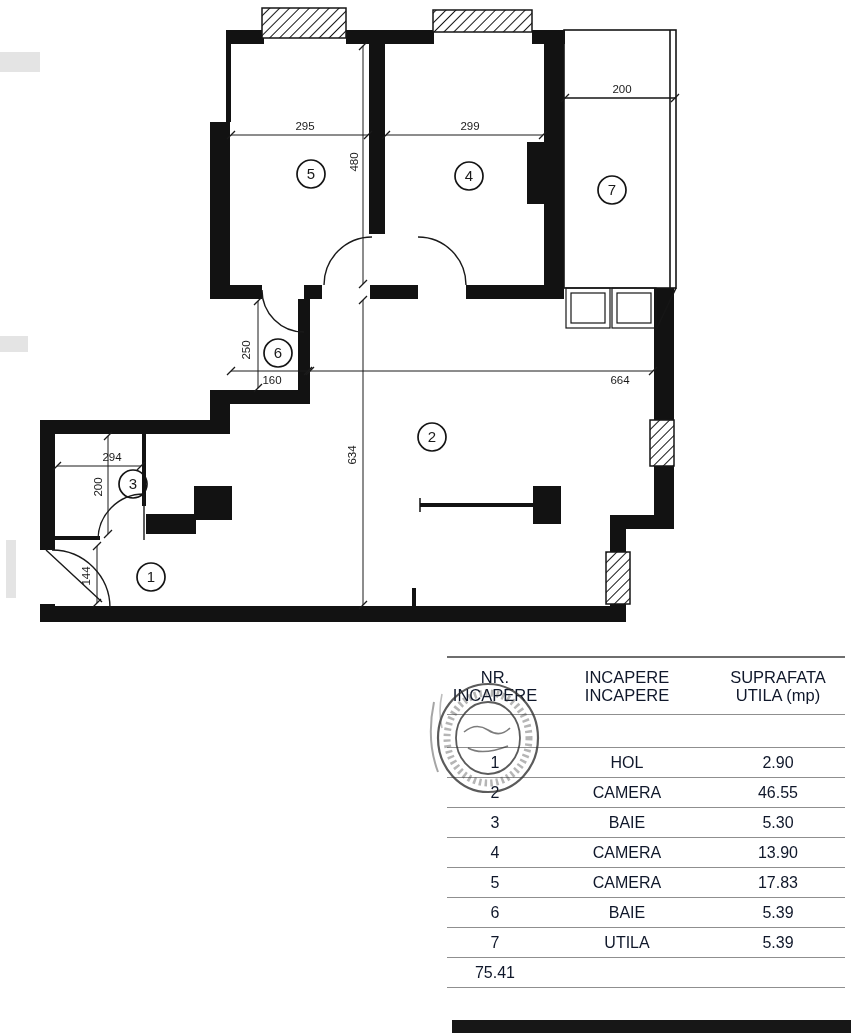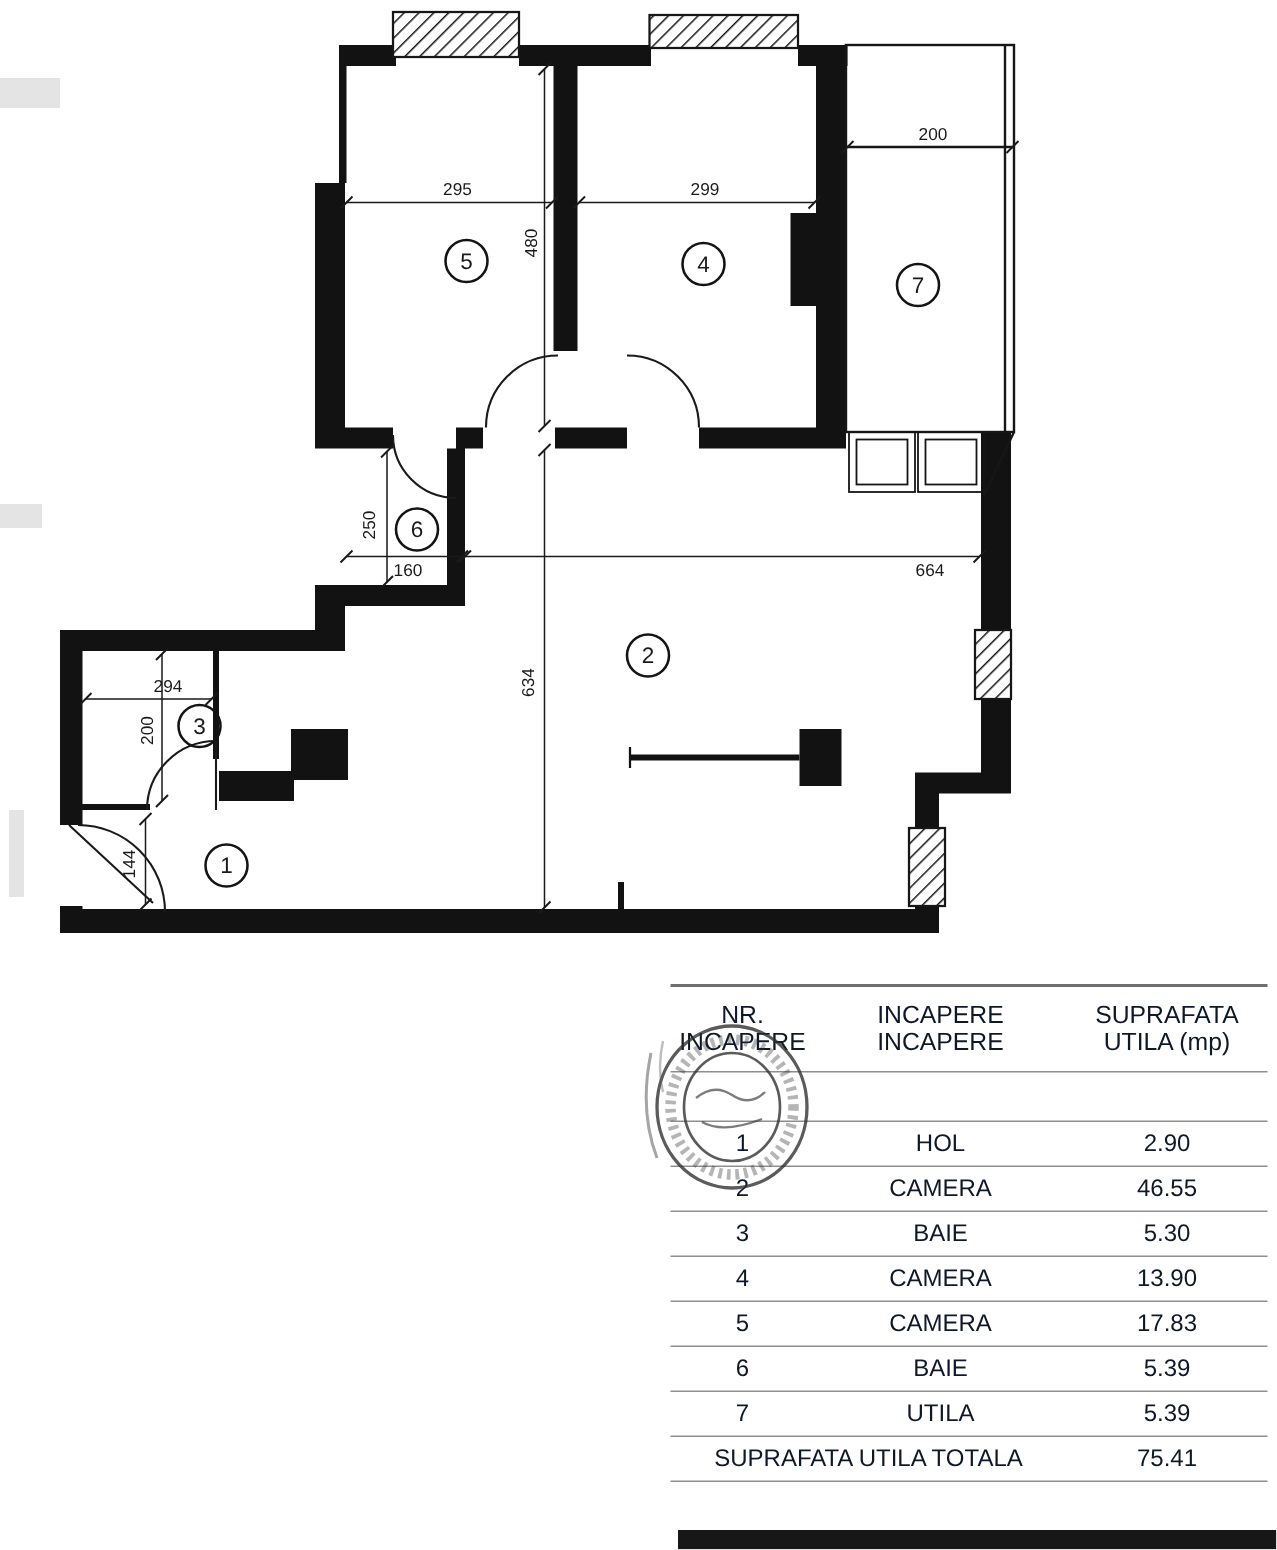--- a/index.html
+++ b/index.html
@@ -203,21 +203,20 @@
       <div class="cell">BAIE</div>
       <div class="cell">5.39</div>
     </div>
 
     <div class="t-row">
       <div class="cell">7</div>
       <div class="cell">UTILA</div>
       <div class="cell">5.39</div>
     </div>
     <div class="t-row">
-      <div class="cell span2">SUPRAFATA UTILA TOTALA</div>
       <div class="cell">75.41</div>
     </div>
   </div>
 
   <svg class="stamp" width="136" height="168" viewBox="0 0 136 168">
     <g stroke="#2e2e2e" fill="none" opacity="0.78">
       <ellipse cx="64" cy="84" rx="50" ry="54" stroke-width="2.2"></ellipse>
       <ellipse cx="64" cy="84" rx="32" ry="36" stroke-width="1.8"></ellipse>
       <ellipse cx="64" cy="84" rx="41" ry="45" stroke-width="7" stroke-dasharray="2.5 3.2" opacity="0.45"></ellipse>
       <path d="M40 78q12-10 24-2t22-2" stroke-width="1.6" opacity="0.8"></path>

